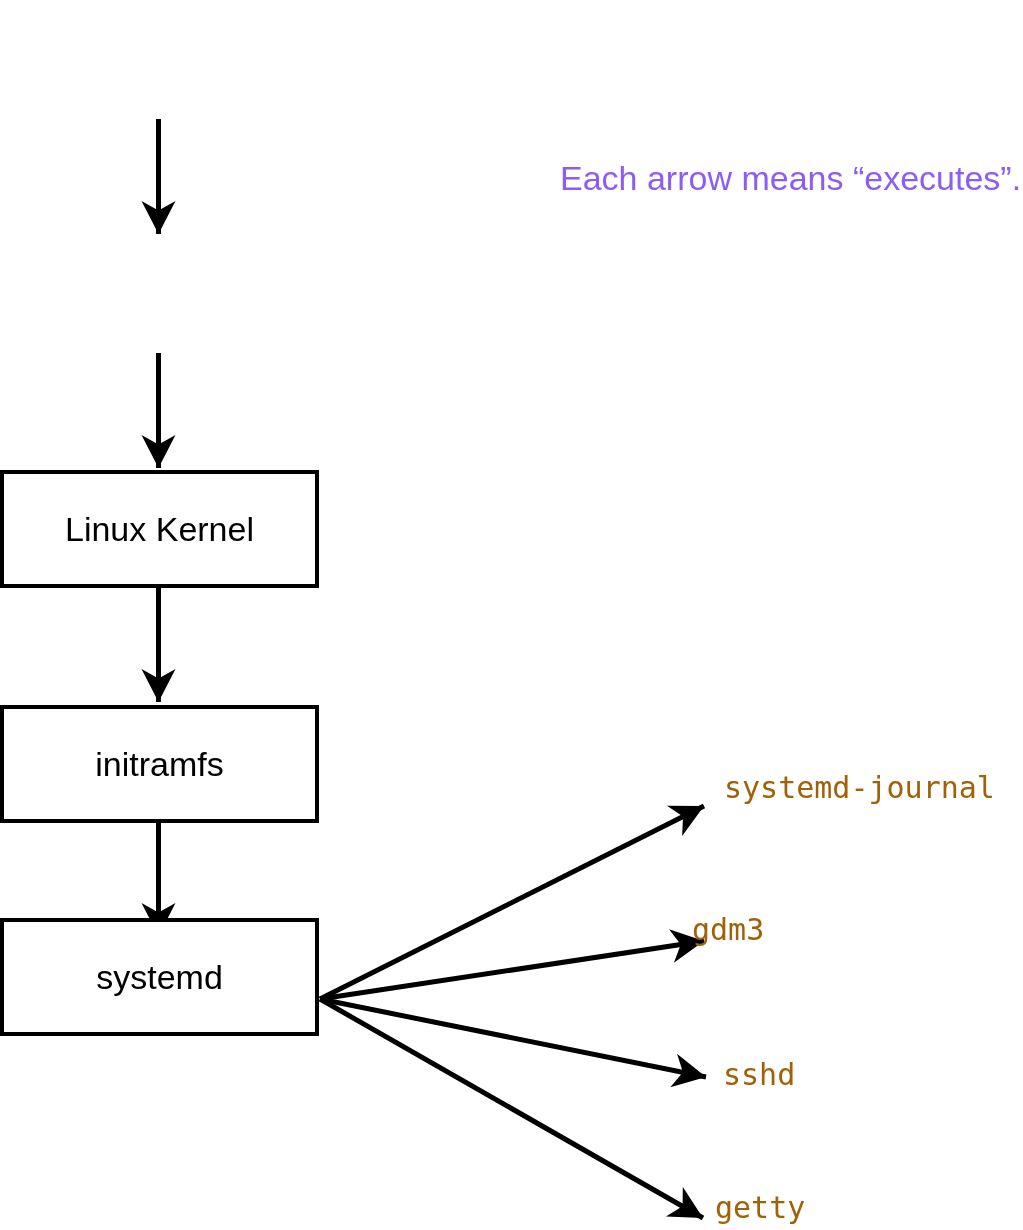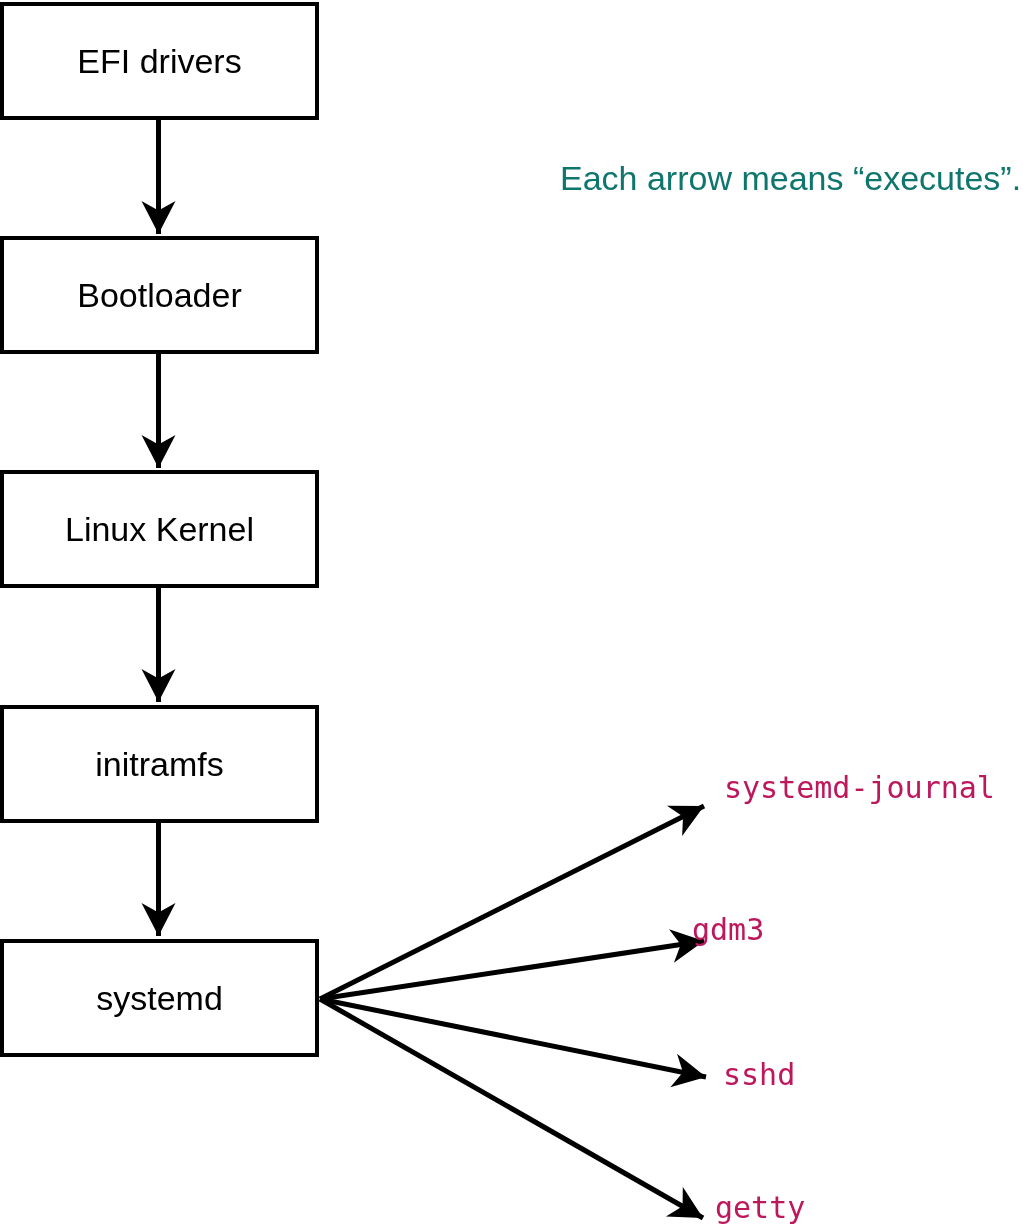--- a/index.html
+++ b/index.html
@@ -38,43 +38,43 @@
   .box-label {
     font-size: 34px;
     line-height: 1;
     color: #000000;
     white-space: nowrap;
   }
   .box-efi        { top: 2px; }
   .box-bootloader { top: 236px; }
   .box-kernel     { top: 470px; }
   .box-initramfs  { top: 705px; }
-  .box-systemd    { top: 939px; }
+  .box-systemd    { top: 918px; }
 
   .svc {
     position: absolute;
     font-family: "DejaVu Sans Mono", monospace;
     font-size: 30px;
     line-height: 38px;
-    color: #be185d;
+    color: #a16207;
     white-space: nowrap;
   }
   .svc-journal { left: 724px; top: 769px; }
   .svc-gdm3    { left: 692px; top: 911px; }
   .svc-getty   { left: 723px; top: 1056px; }
   .svc-sshd    { left: 715px; top: 1189px; }
 
   .note {
     position: absolute;
     left: 560px;
     top: 158px;
     font-family: "Liberation Sans", sans-serif;
     font-size: 34px;
     line-height: 40px;
-    color: #0f766e;
+    color: #8b5cf6;
     white-space: nowrap;
   }
   line.edge {
     stroke: #000000;
     stroke-width: 5;
   }
 </style>
 </head>
 <body>
 
@@ -91,26 +91,20 @@
     <line class="edge" x1="158.5" y1="353" x2="158.5" y2="468" marker-end="url(#arrowhead)"></line>
     <line class="edge" x1="158.5" y1="587" x2="158.5" y2="702" marker-end="url(#arrowhead)"></line>
     <line class="edge" x1="158.5" y1="822" x2="158.5" y2="936" marker-end="url(#arrowhead)"></line>
 
     <line class="edge" x1="320" y1="999" x2="704" y2="806" marker-end="url(#arrowhead)"></line>
     <line class="edge" x1="320" y1="999" x2="704" y2="941" marker-end="url(#arrowhead)"></line>
     <line class="edge" x1="320" y1="999" x2="706" y2="1077" marker-end="url(#arrowhead)"></line>
     <line class="edge" x1="320" y1="999" x2="703" y2="1218" marker-end="url(#arrowhead)"></line>
   </svg>
 
-  <div class="box box-efi">
-    <span class="box-label">EFI drivers</span>
-  </div>
-  <div class="box box-bootloader">
-    <span class="box-label">Bootloader</span>
-  </div>
   <div class="box box-kernel">
     <span class="box-label">Linux Kernel</span>
   </div>
   <div class="box box-initramfs">
     <span class="box-label">initramfs</span>
   </div>
   <div class="box box-systemd">
     <span class="box-label">systemd</span>
   </div>
 

